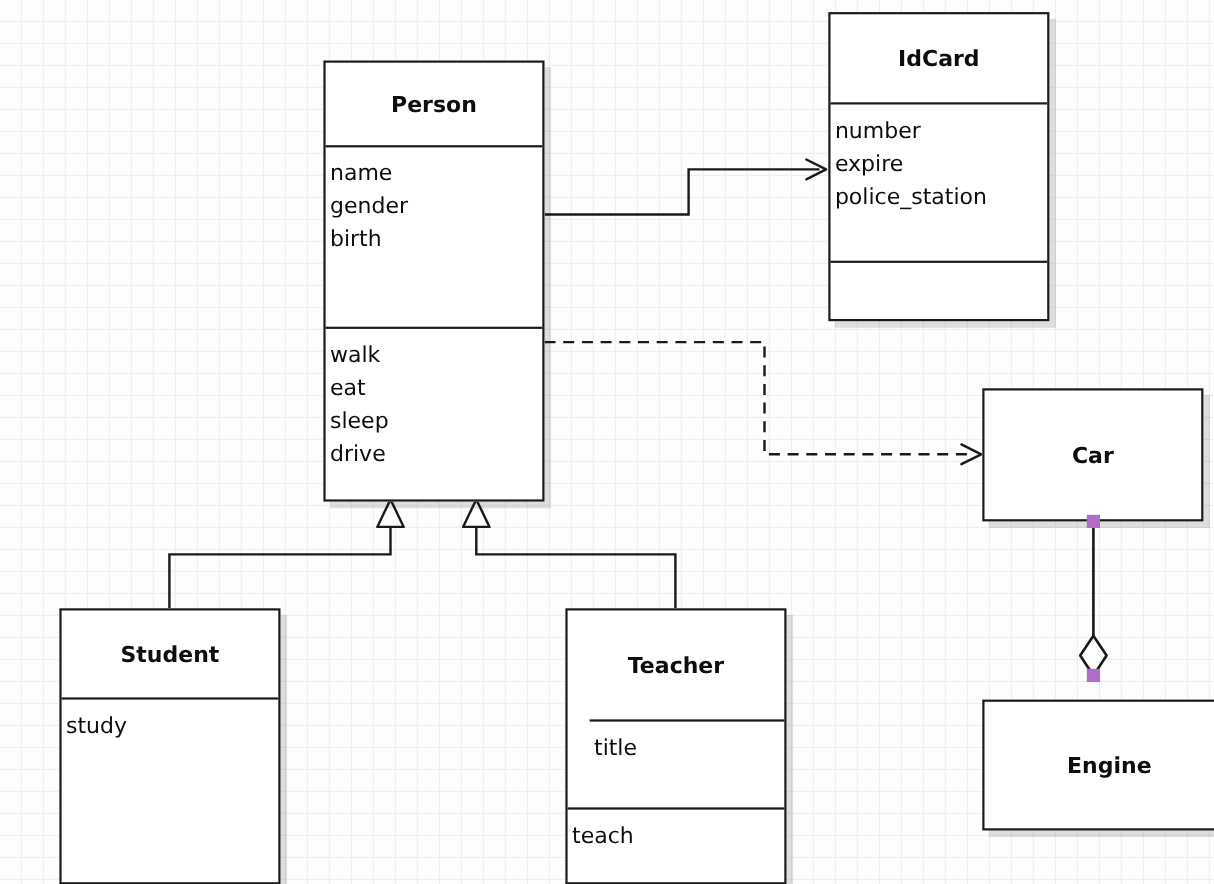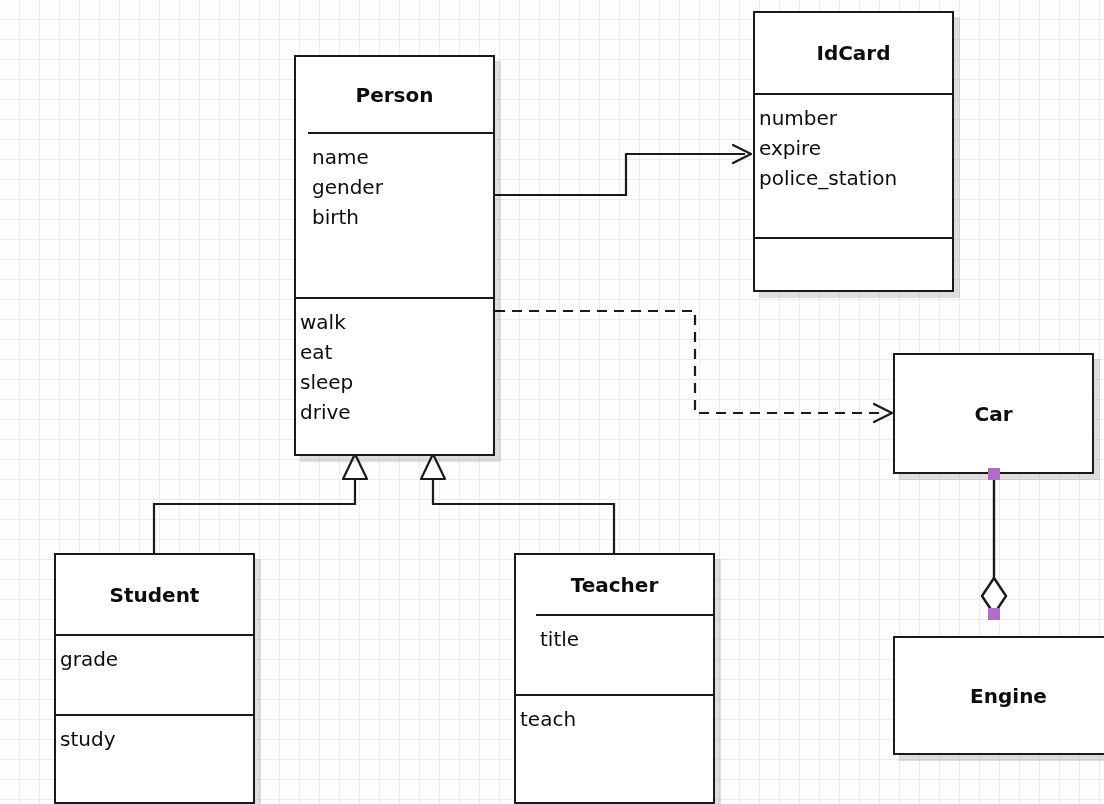--- a/index.html
+++ b/index.html
@@ -92,21 +92,21 @@
     </g>
 
     <g>
       <path d="M 994 474 L 994 580" fill="none" stroke="#1a1a1a" stroke-width="2.4"></path>
       <polygon points="994,578 1006,596 994,614 982,596" fill="#ffffff" stroke="#1a1a1a" stroke-width="2.4" stroke-linejoin="round"></polygon>
     </g>
   </svg>
 
   <div class="uml-class" style="left:294px; top:55px; width:201px; height:401px;">
     <div class="class-name" style="height:75px;">Person</div>
-    <div class="compartment" style="height:165px;margin-left:12px;">
+    <div class="compartment" style="height:165px;">
       <div class="member">name</div>
       <div class="member">gender</div>
       <div class="member">birth</div>
     </div>
     <div class="compartment" style="height:161px;">
       <div class="member">walk</div>
       <div class="member">eat</div>
       <div class="member">sleep</div>
       <div class="member">drive</div>
     </div>
@@ -117,30 +117,27 @@
     <div class="compartment" style="height:144px;">
       <div class="member">number</div>
       <div class="member">expire</div>
       <div class="member">police_station</div>
     </div>
     <div class="compartment empty" style="height:53px;"></div>
   </div>
 
   <div class="uml-class" style="left:54px; top:553px; width:201px; height:251px;">
     <div class="class-name" style="height:79px;">Student</div>
-    <div class="compartment" style="height:80px;">
-      <div class="member">grade</div>
-    </div>
     <div class="compartment" style="height:88px;">
       <div class="member">study</div>
     </div>
   </div>
 
   <div class="uml-class" style="left:514px; top:553px; width:201px; height:251px;">
-    <div class="class-name" style="height:59px;">Teacher</div>
+    <div class="class-name" style="height:99px;">Teacher</div>
     <div class="compartment" style="height:80px;margin-left:20px;">
       <div class="member">title</div>
     </div>
     <div class="compartment" style="height:88px;">
       <div class="member">teach</div>
     </div>
   </div>
 
   <div class="uml-class" style="left:893px; top:353px; width:201px; height:121px;">
     <div class="class-name" style="height:117px;">Car</div>

